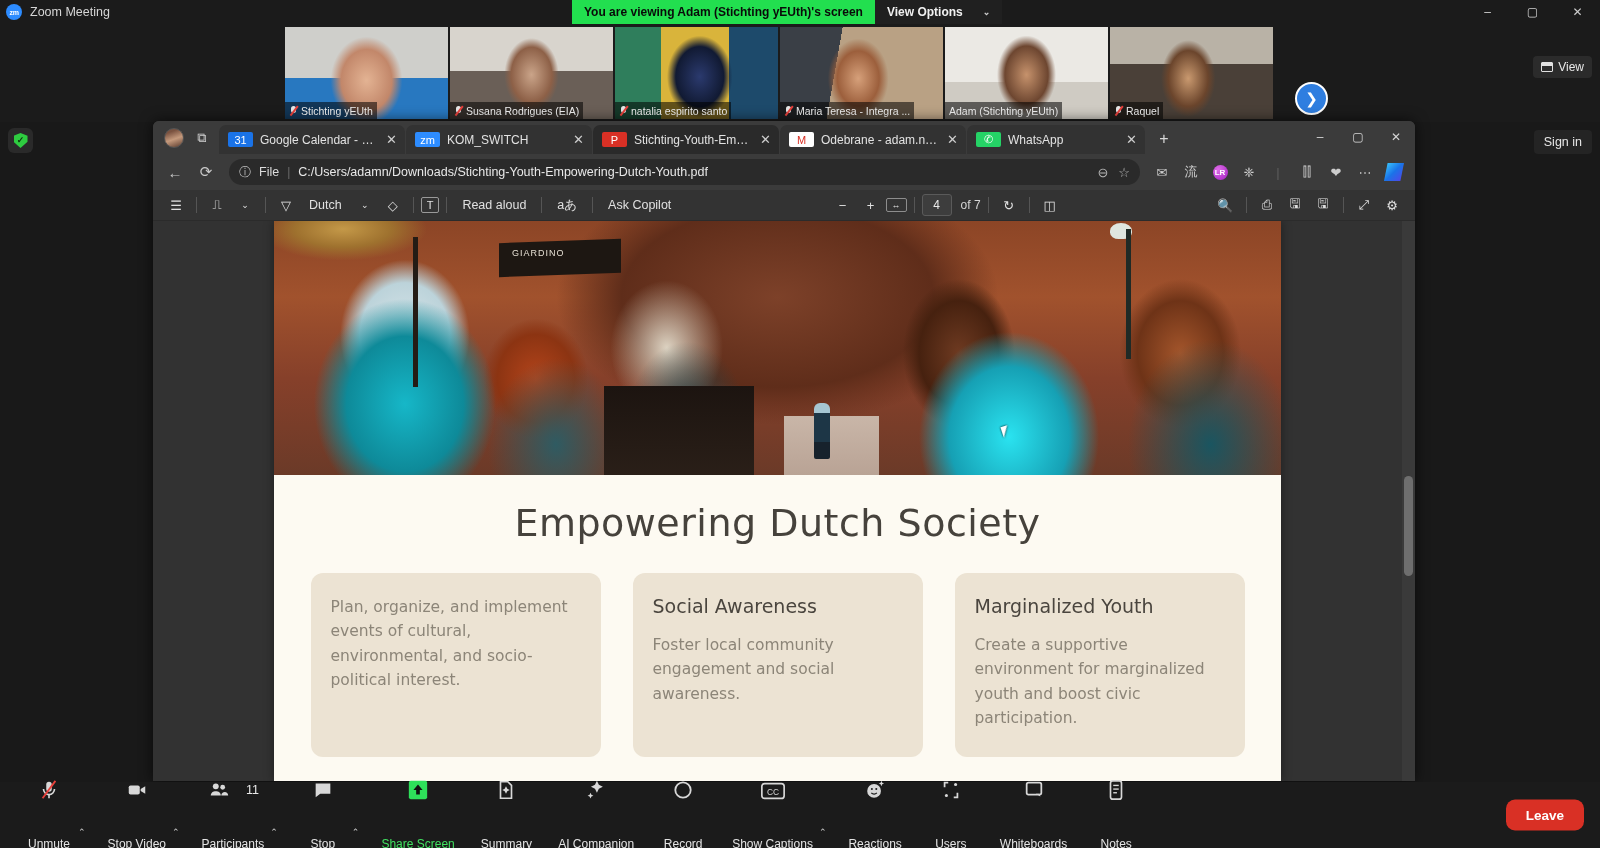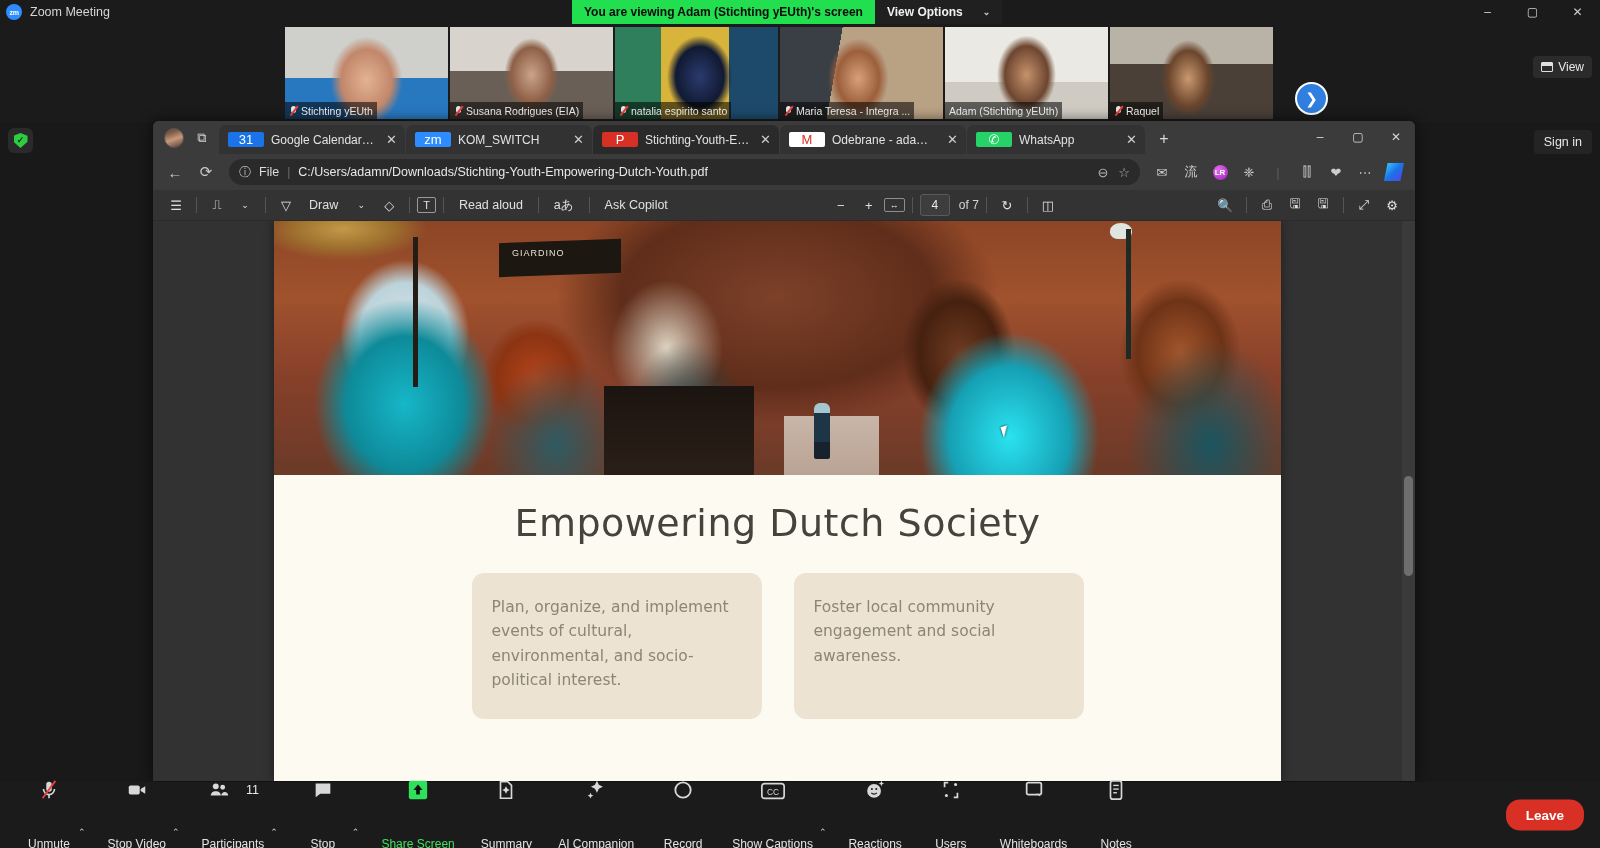--- a/index.html
+++ b/index.html
@@ -135,22 +135,22 @@
   .tabs-ico {
     width: 22px; height: 22px; margin: 0 6px 5px 0; display: flex;
     align-items: center; justify-content: center; color: #cfcfcf; font-size: 13px; flex: 0 0 auto;
   }
   .tab {
     height: 29px; background: #323232; border-radius: 7px 7px 0 0;
     display: flex; align-items: center; padding: 0 6px 0 9px; gap: 7px;
     max-width: 195px; min-width: 80px; flex: 0 0 auto; position: relative;
   }
   .tab.active { background: #2a2a2a; }
-  .tab .favicon { width: 36px; height: 15px; border-radius: 2px; flex: 0 0 auto;
-    display: flex; align-items: center; justify-content: center; font-size: 13px; }
+  .tab .favicon { width: 25px; height: 15px; border-radius: 2px; flex: 0 0 auto;
+    display: flex; align-items: center; justify-content: center; font-size: 11px; }
   .tab .tt {
     color: #e2e2e2; font-size: 12px; white-space: nowrap; overflow: hidden;
     text-overflow: ellipsis; flex: 1 1 auto;
   }
   .tab .tx { color: #cfcfcf; font-size: 13px; width: 15px; text-align: center; flex: 0 0 auto; }
   .newtab { color: #d8d8d8; font-size: 16px; margin: 0 0 6px 8px; width: 22px;
     text-align: center; flex: 0 0 auto; }
   .bwin-ctrls { position: absolute; right: 0; bottom: 2px; display: flex; }
   .bwin-ctrls div { width: 38px; height: 30px; display: flex; align-items: center;
     justify-content: center; color: #d6d6d6; font-size: 12px; }
@@ -300,21 +300,21 @@
     display: flex; flex-direction: column; align-items: center; justify-content: center;
     gap: 4px; min-width: 54px; position: relative; padding: 0 4px;
   }
   .bitem .lbl { color: #e4e4e4; font-size: 12px; white-space: nowrap; margin-top: 32px; }
   .bitem.green .lbl { color: #40e060; }
   .bicon { height: 22px; display: flex; align-items: flex-end; justify-content: center; }
   .caretup { color: #d2d2d2; font-size: 9px; align-self: flex-end; margin-bottom: 14px; }
   .leave-btn {
     position: absolute; right: 16px; top: 50%; transform: translateY(-50%);
     background: #d93025; color: #fff; font-size: 13.5px; font-weight: bold;
-    padding: 8px 20px; border-radius: 14px;
+    padding: 8px 20px; border-radius: 9px;
   }
   .badgecount { color: #e8e8e8; font-size: 12.5px; margin-left: 15px; }
 </style>
 </head>
 <body>
 
 <div class="root">
 
   <div class="zoom-titlebar">
     <div class="zoom-logo">zm</div>
@@ -464,21 +464,21 @@
       </div>
     </div>
 
     <div class="pdfbar">
       <div class="pb">☰</div>
       <div class="pbsep"></div>
       <div class="pb">⎍</div>
       <div class="pb" style="font-size:9px;">⌄</div>
       <div class="pbsep"></div>
       <div class="pb">▽</div>
-      <div class="pb txt">Draw</div>
+      <div class="pb txt">Dutch</div>
       <div class="pb" style="font-size:9px;">⌄</div>
       <div class="pb">◇</div>
       <div class="pbsep"></div>
       <div class="pb" style="font-size:11px; border:1px solid #9a9a9a; border-radius:2px; min-width:18px; height:16px;">T</div>
       <div class="pbsep"></div>
       <div class="pb txt">Read aloud</div>
       <div class="pbsep"></div>
       <div class="pb txt">aあ</div>
       <div class="pbsep"></div>
       <div class="pb txt">Ask Copilot</div>
@@ -525,21 +525,26 @@
           <div class="hero-cursor"></div>
         </div>
 
         <div class="pdf-title">Empowering Dutch Society</div>
 
         <div class="cards" id="cards">
             <div class="card">
               <p>Plan, organize, and implement events of cultural, environmental, and socio-political interest.</p>
             </div>
             <div class="card">
+              <h3>Social Awareness</h3>
               <p>Foster local community engagement and social awareness.</p>
+            </div>
+            <div class="card">
+              <h3>Marginalized Youth</h3>
+              <p>Create a supportive environment for marginalized youth and boost civic participation.</p>
             </div>
           </div>
       </div>
 
       <div class="pdf-scroll-track">
         <div class="pdf-scroll-thumb"></div>
       </div>
 
     </div>
   </div>

